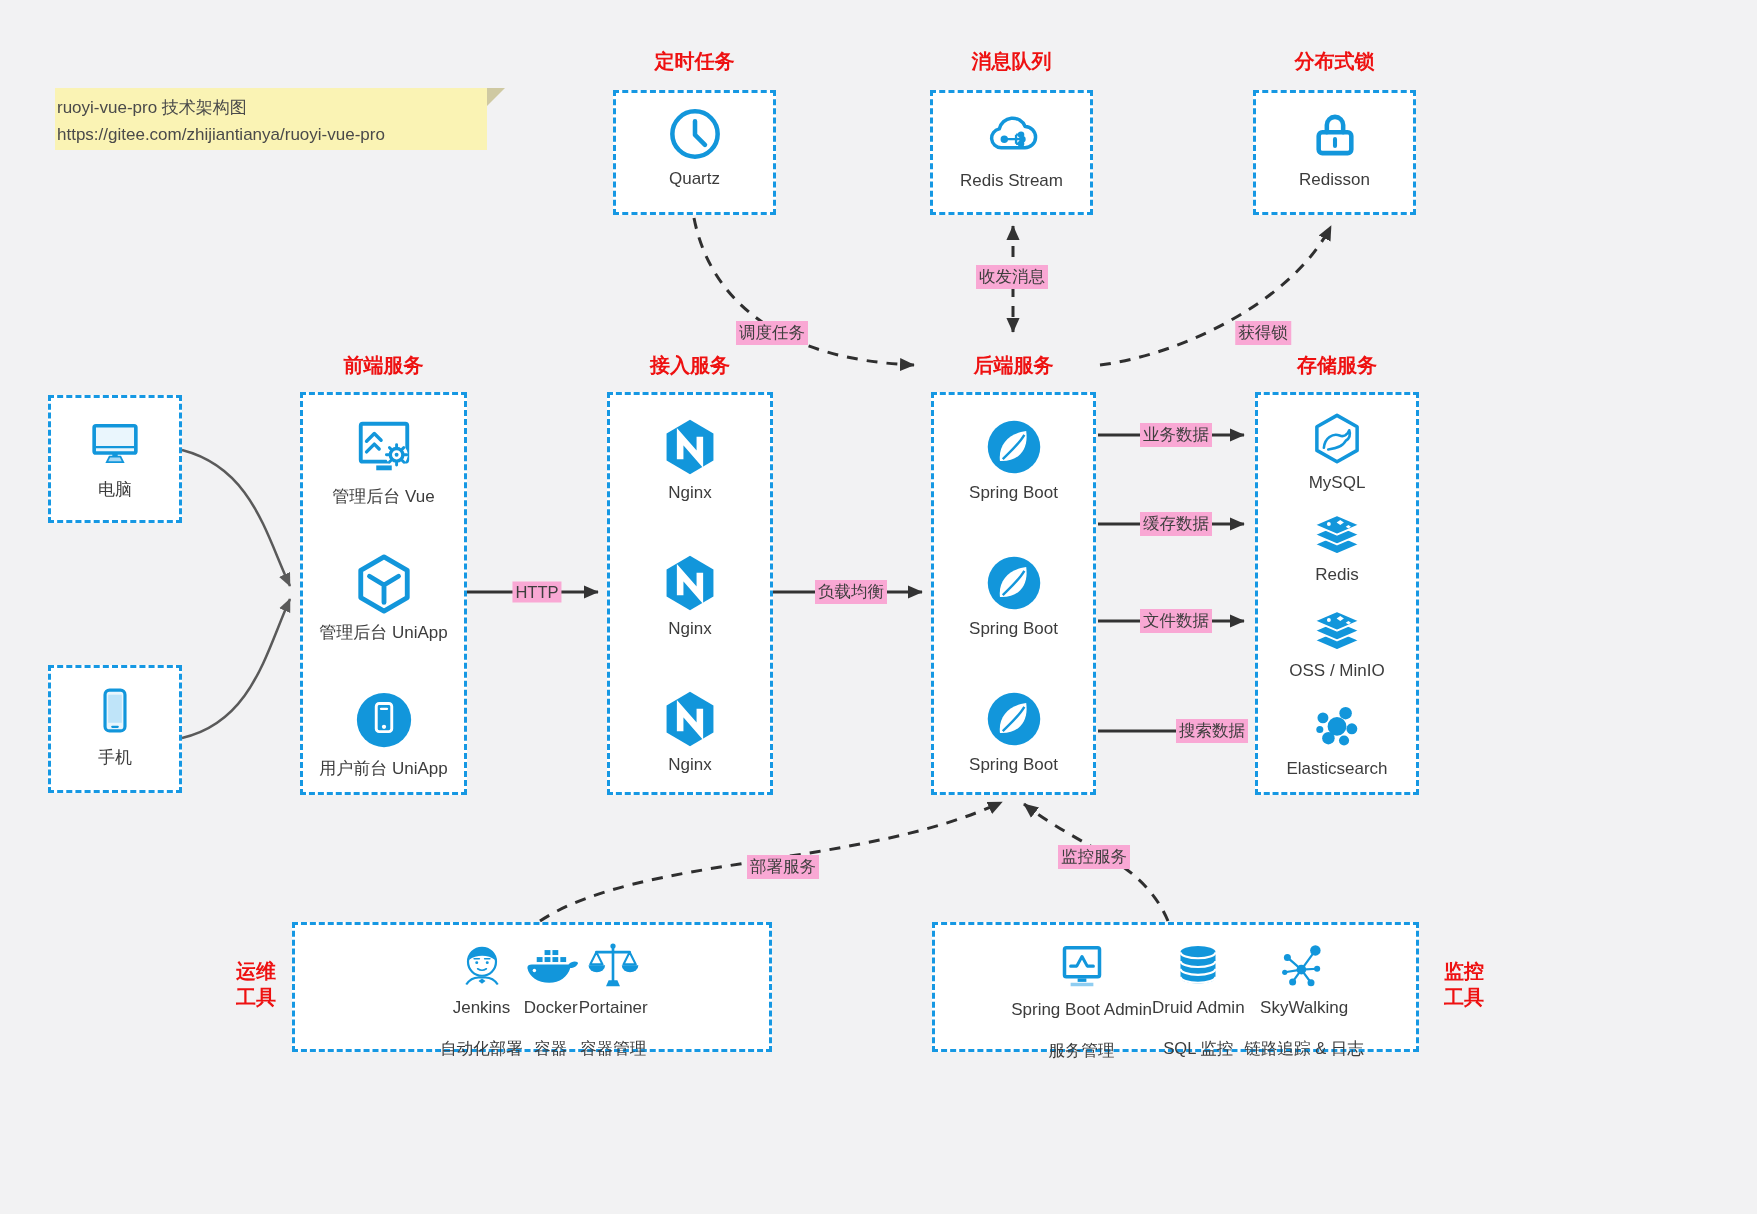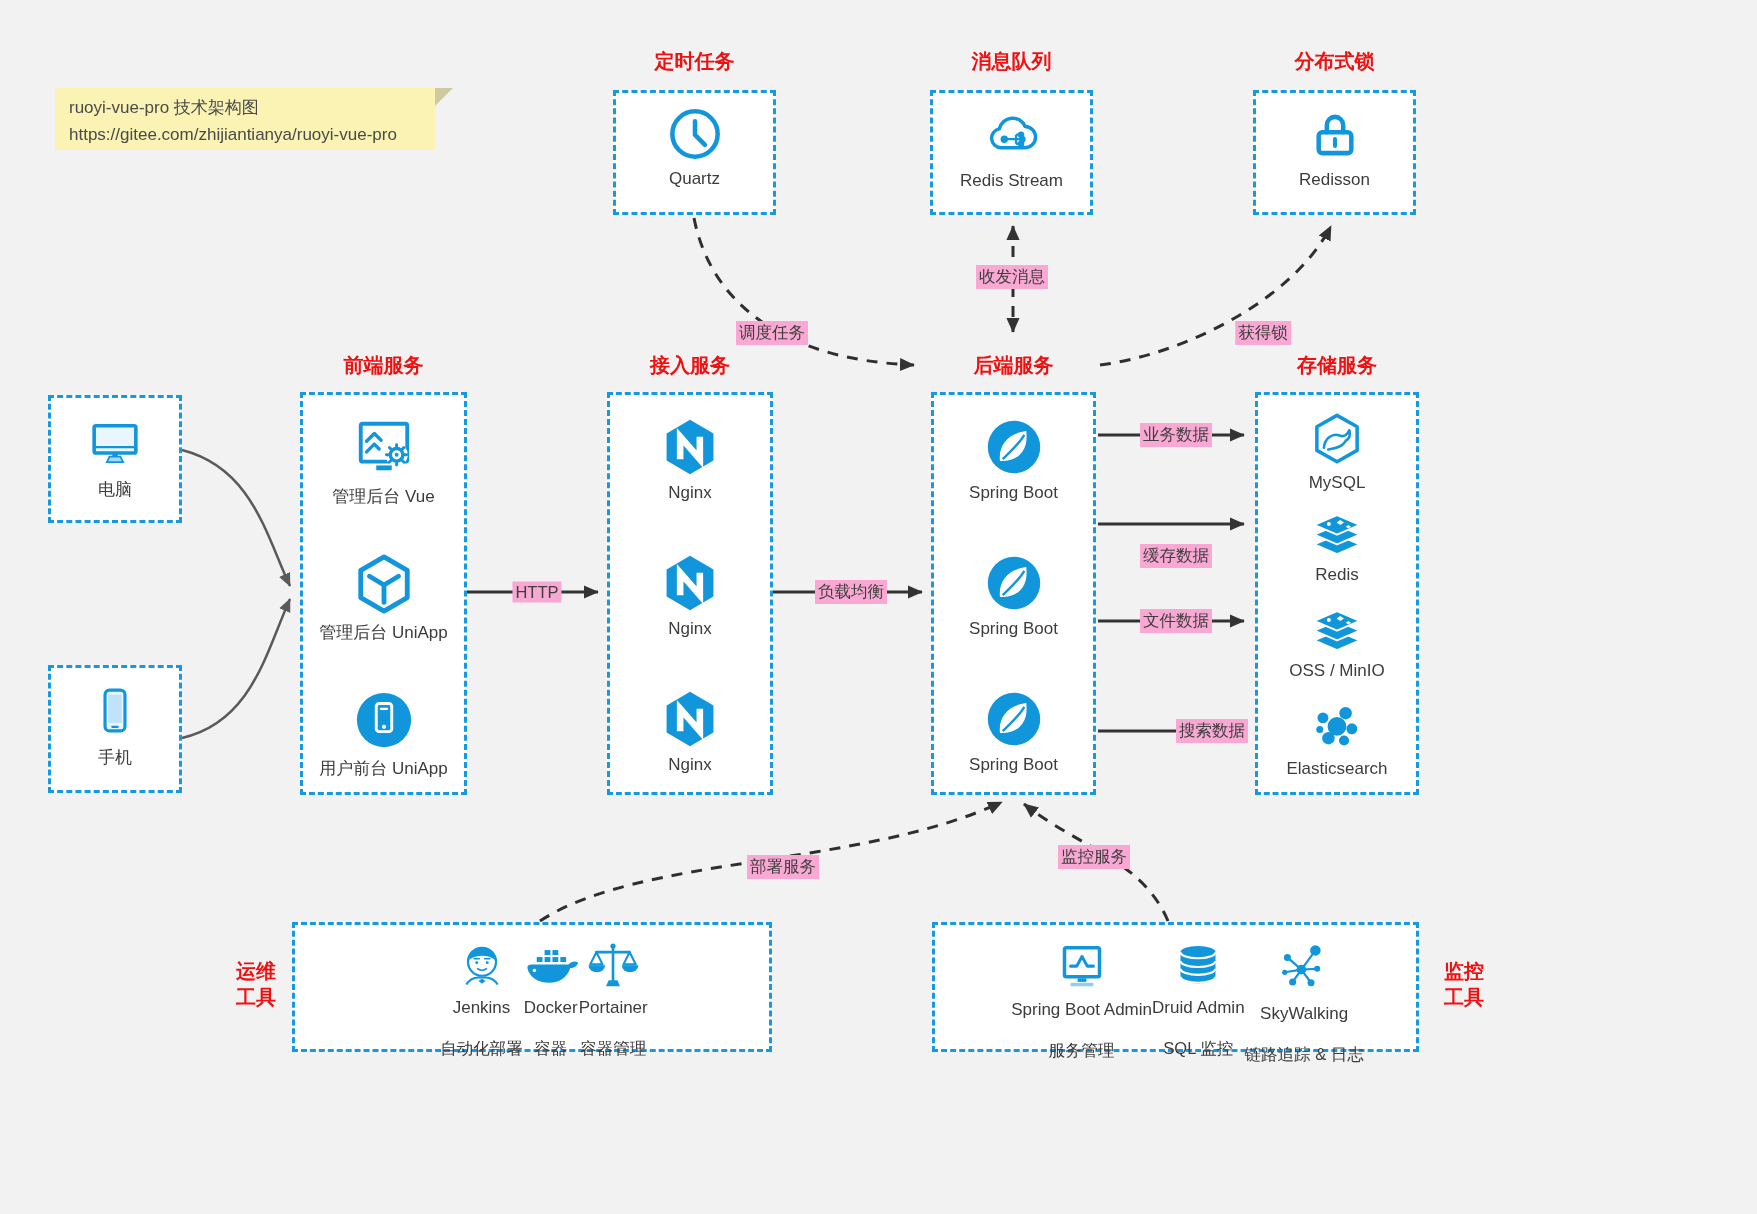--- a/index.html
+++ b/index.html
@@ -1,20 +1,20 @@
 <!DOCTYPE html>
 <html><head>
 <meta charset="utf-8">
 <style>
   html,body{margin:0;padding:0;}
   body{font-family:"Liberation Sans","DejaVu Sans",sans-serif;background:#e9e9ea;}
   #canvas{position:relative;width:1757px;height:1214px;background:#f2f2f3;overflow:hidden;}
 
-  .note{position:absolute;left:55px;top:88px;width:380px;height:62px;background:#faf3b4;
-        color:#4a4a4a;font-size:17px;line-height:1.6;padding:6px 0 0 14px;box-sizing:border-box;}
+  .note{position:absolute;left:55px;top:88px;width:432px;height:62px;background:#faf3b4;
+        color:#4a4a4a;font-size:17px;line-height:1.6;padding:6px 0 0 2px;box-sizing:border-box;}
   .note .fold{position:absolute;right:-18px;top:0;width:0;height:0;
         border-left:18px solid #c9c4a0;border-top:18px solid transparent;border-bottom:0 solid transparent;
         border-top:0;border-bottom:18px solid transparent;border-left:18px solid #cfc9a2;}
 
   .dash-box{position:absolute;border:3px dashed #1698e3;background:#ffffff;box-sizing:border-box;}
   .red-title{position:absolute;color:#ee1111;font-weight:bold;font-size:20px;text-align:center;white-space:pre-line;line-height:1.3;}
 
   .item{position:absolute;left:0;width:100%;display:flex;flex-direction:column;align-items:center;}
   .item .label{font-size:17px;color:#3c3c3c;margin-top:6px;white-space:nowrap;}
   .sub{font-size:16.5px;color:#3c3c3c;margin-top:20px;white-space:nowrap;}
@@ -368,21 +368,21 @@
         <svg class="icon" width="56" height="56" viewBox="0 0 64 64">
             <use href="#i-db"></use>
           </svg>
         <div class="label" style="font-size:17px;color:#3c3c3c;margin-top:3px;">Druid Admin</div>
         <div class="sub">SQL 监控</div>
       </div>
       <div class="bottom-item">
         <svg class="icon" width="56" height="56" viewBox="0 0 64 64">
             <use href="#i-sky"></use>
           </svg>
-        <div class="label" style="font-size:17px;color:#3c3c3c;margin-top:9px;">SkyWalking</div>
+        <div class="label" style="font-size:17px;color:#3c3c3c;margin-top:3px;">SkyWalking</div>
         <div class="sub">链路追踪 &amp; 日志</div>
       </div>
     </div>
   </div>
 
   <svg class="overlay" viewBox="0 0 1757 1214">
     <defs>
       <marker id="arrowD" viewBox="0 0 10 10" refX="8.5" refY="5" markerWidth="5.5" markerHeight="5.5" orient="auto-start-reverse">
         <path d="M0 1 L9 5 L0 9 Z" fill="#333333"></path>
       </marker>
@@ -410,21 +410,21 @@
       <path d="M1013 226 V332" marker-start="url(#arrowD)" marker-end="url(#arrowD)"></path>
       <path d="M1100 365 C1180 355 1292 302 1331 226" marker-end="url(#arrowD)"></path>
       <path d="M540 921 C640 855 860 868 1002 802" marker-end="url(#arrowD)"></path>
       <path d="M1168 921 C1142 860 1080 848 1024 804" marker-end="url(#arrowD)"></path>
     </g>
   </svg>
 
   <div class="chip" style="left:537px;top:592px;">HTTP</div>
   <div class="chip" style="left:851px;top:592px;">负载均衡</div>
   <div class="chip" style="left:1176px;top:435px;">业务数据</div>
-  <div class="chip" style="left:1176px;top:556px;">缓存数据</div>
+  <div class="chip" style="left:1176px;top:524px;">缓存数据</div>
   <div class="chip" style="left:1176px;top:621px;">文件数据</div>
   <div class="chip" style="left:1176px;top:731px;margin-left:36px;">搜索数据</div>
   <div class="chip" style="left:772px;top:333px;">调度任务</div>
   <div class="chip" style="left:1012px;top:277px;">收发消息</div>
   <div class="chip" style="left:1263px;top:333px;">获得锁</div>
   <div class="chip" style="left:783px;top:867px;">部署服务</div>
   <div class="chip" style="left:1094px;top:857px;">监控服务</div>
 
 </div>
 

